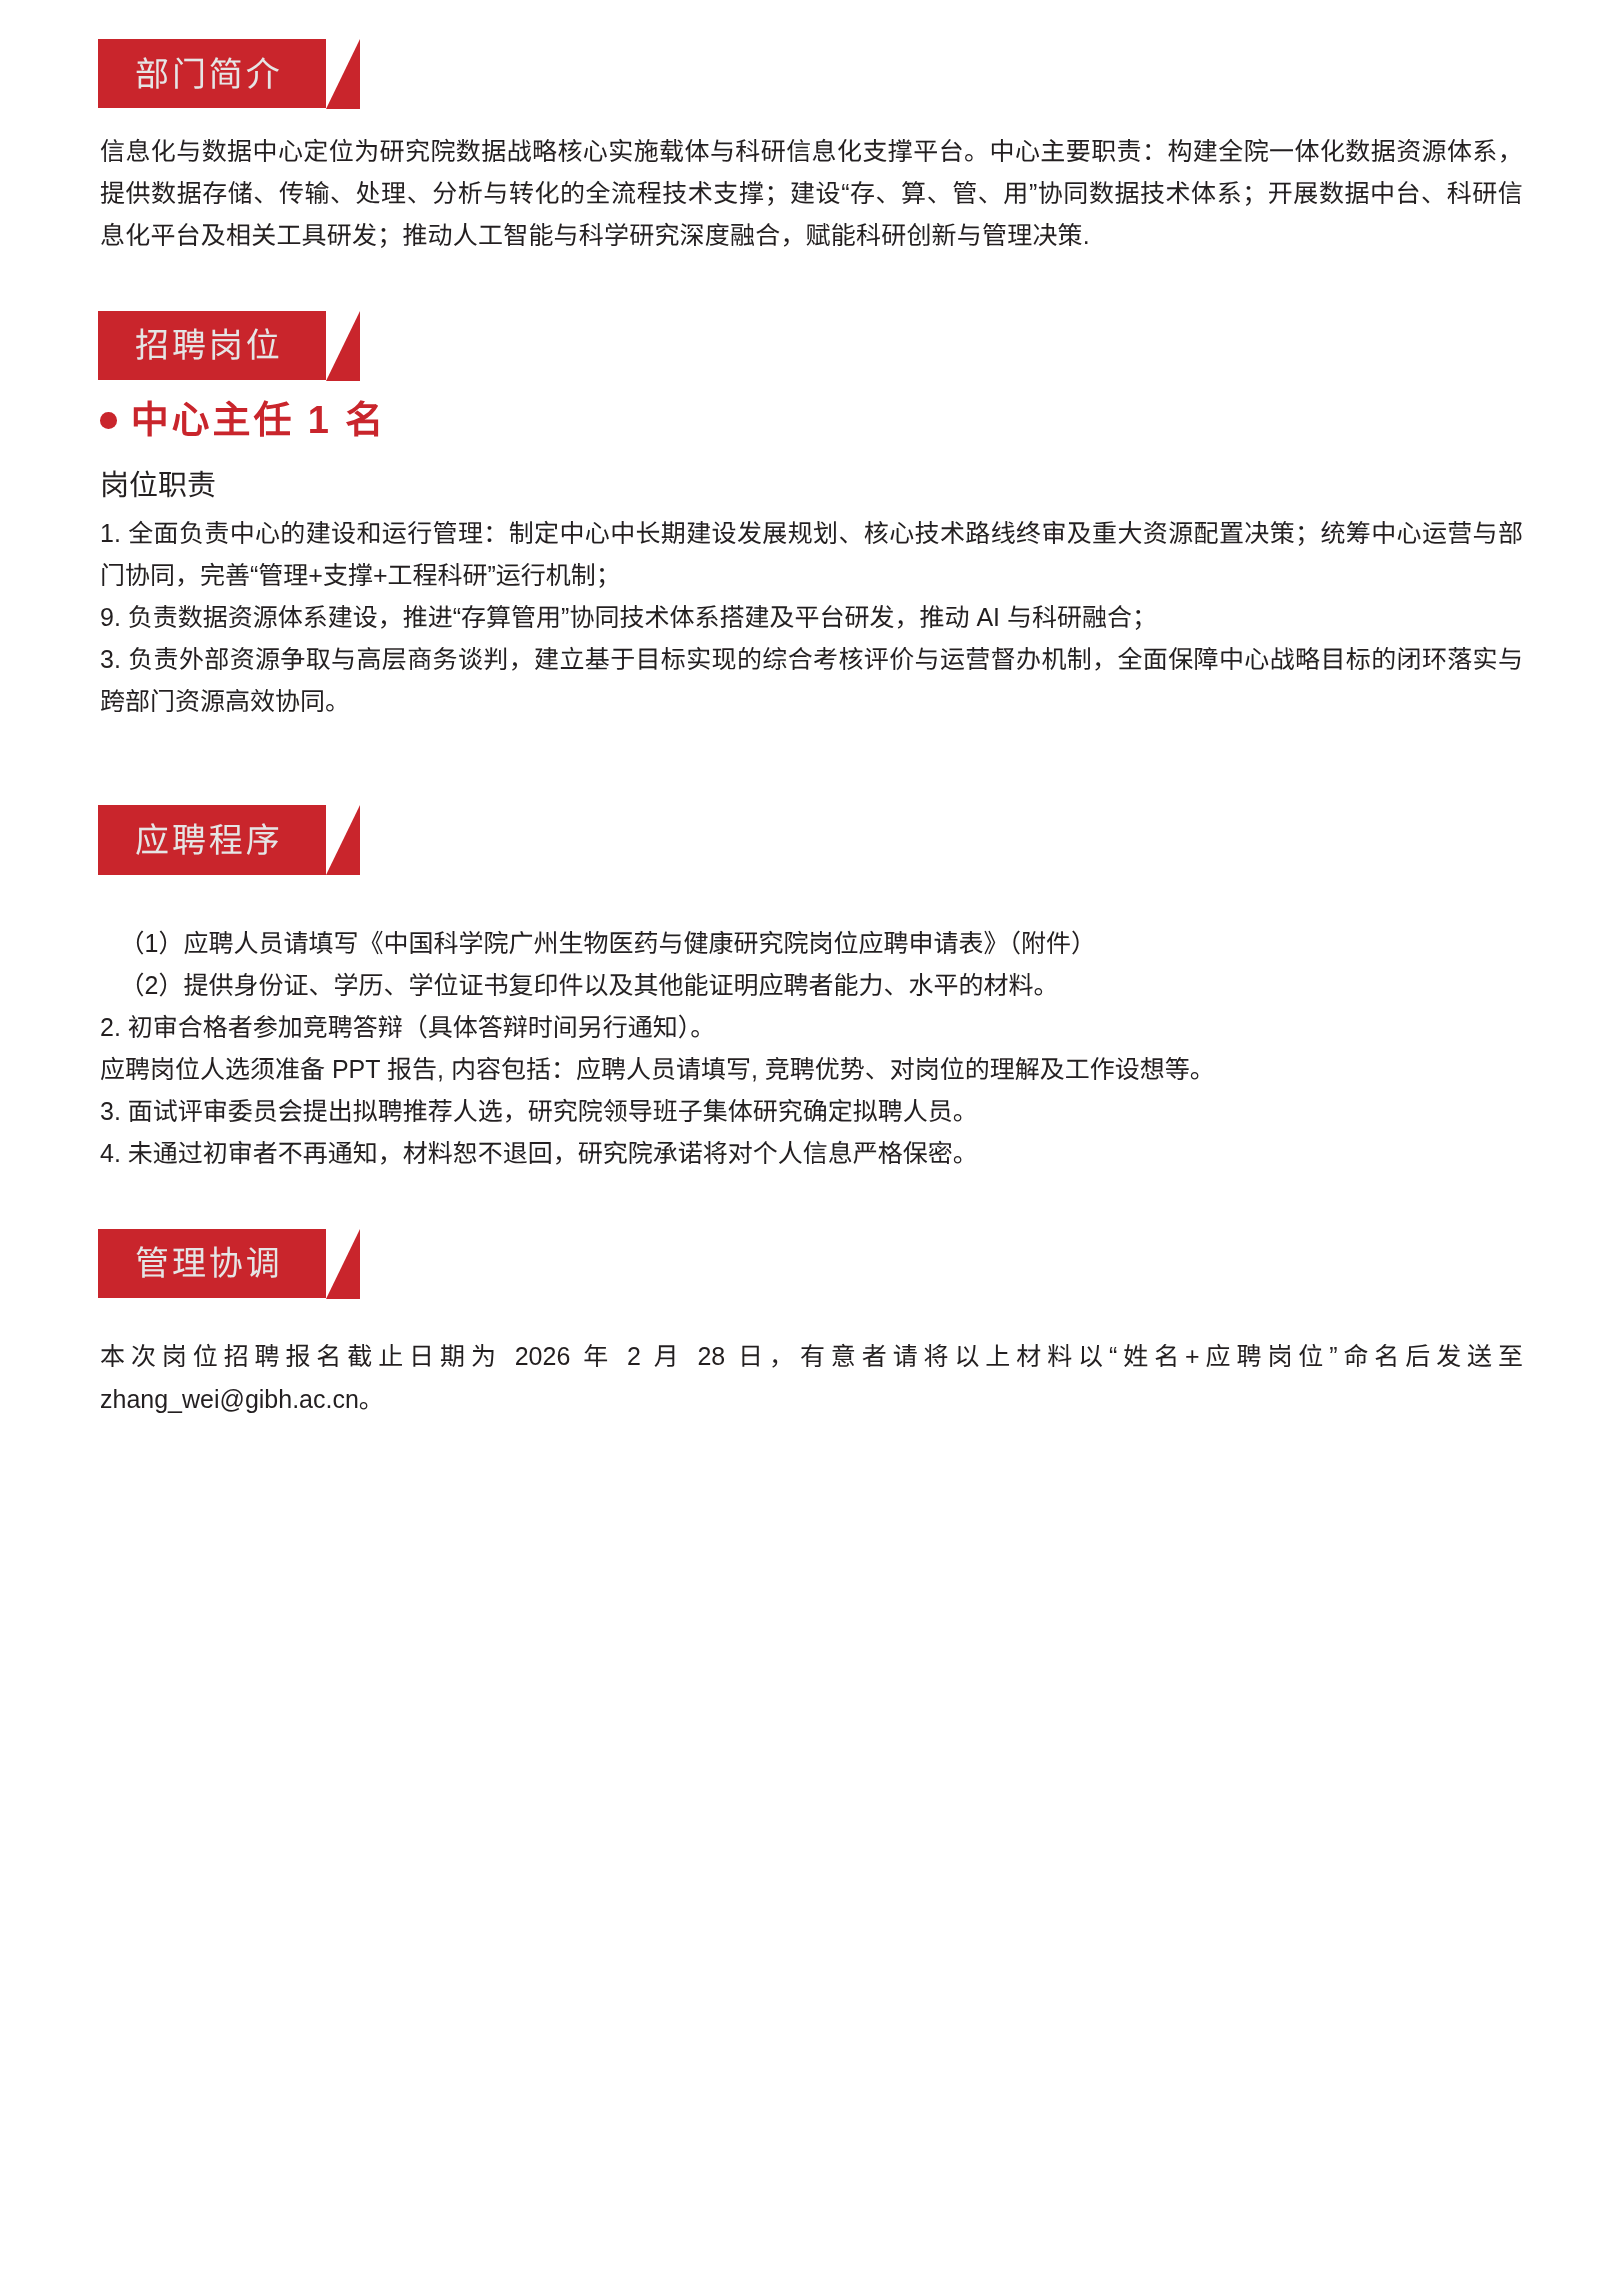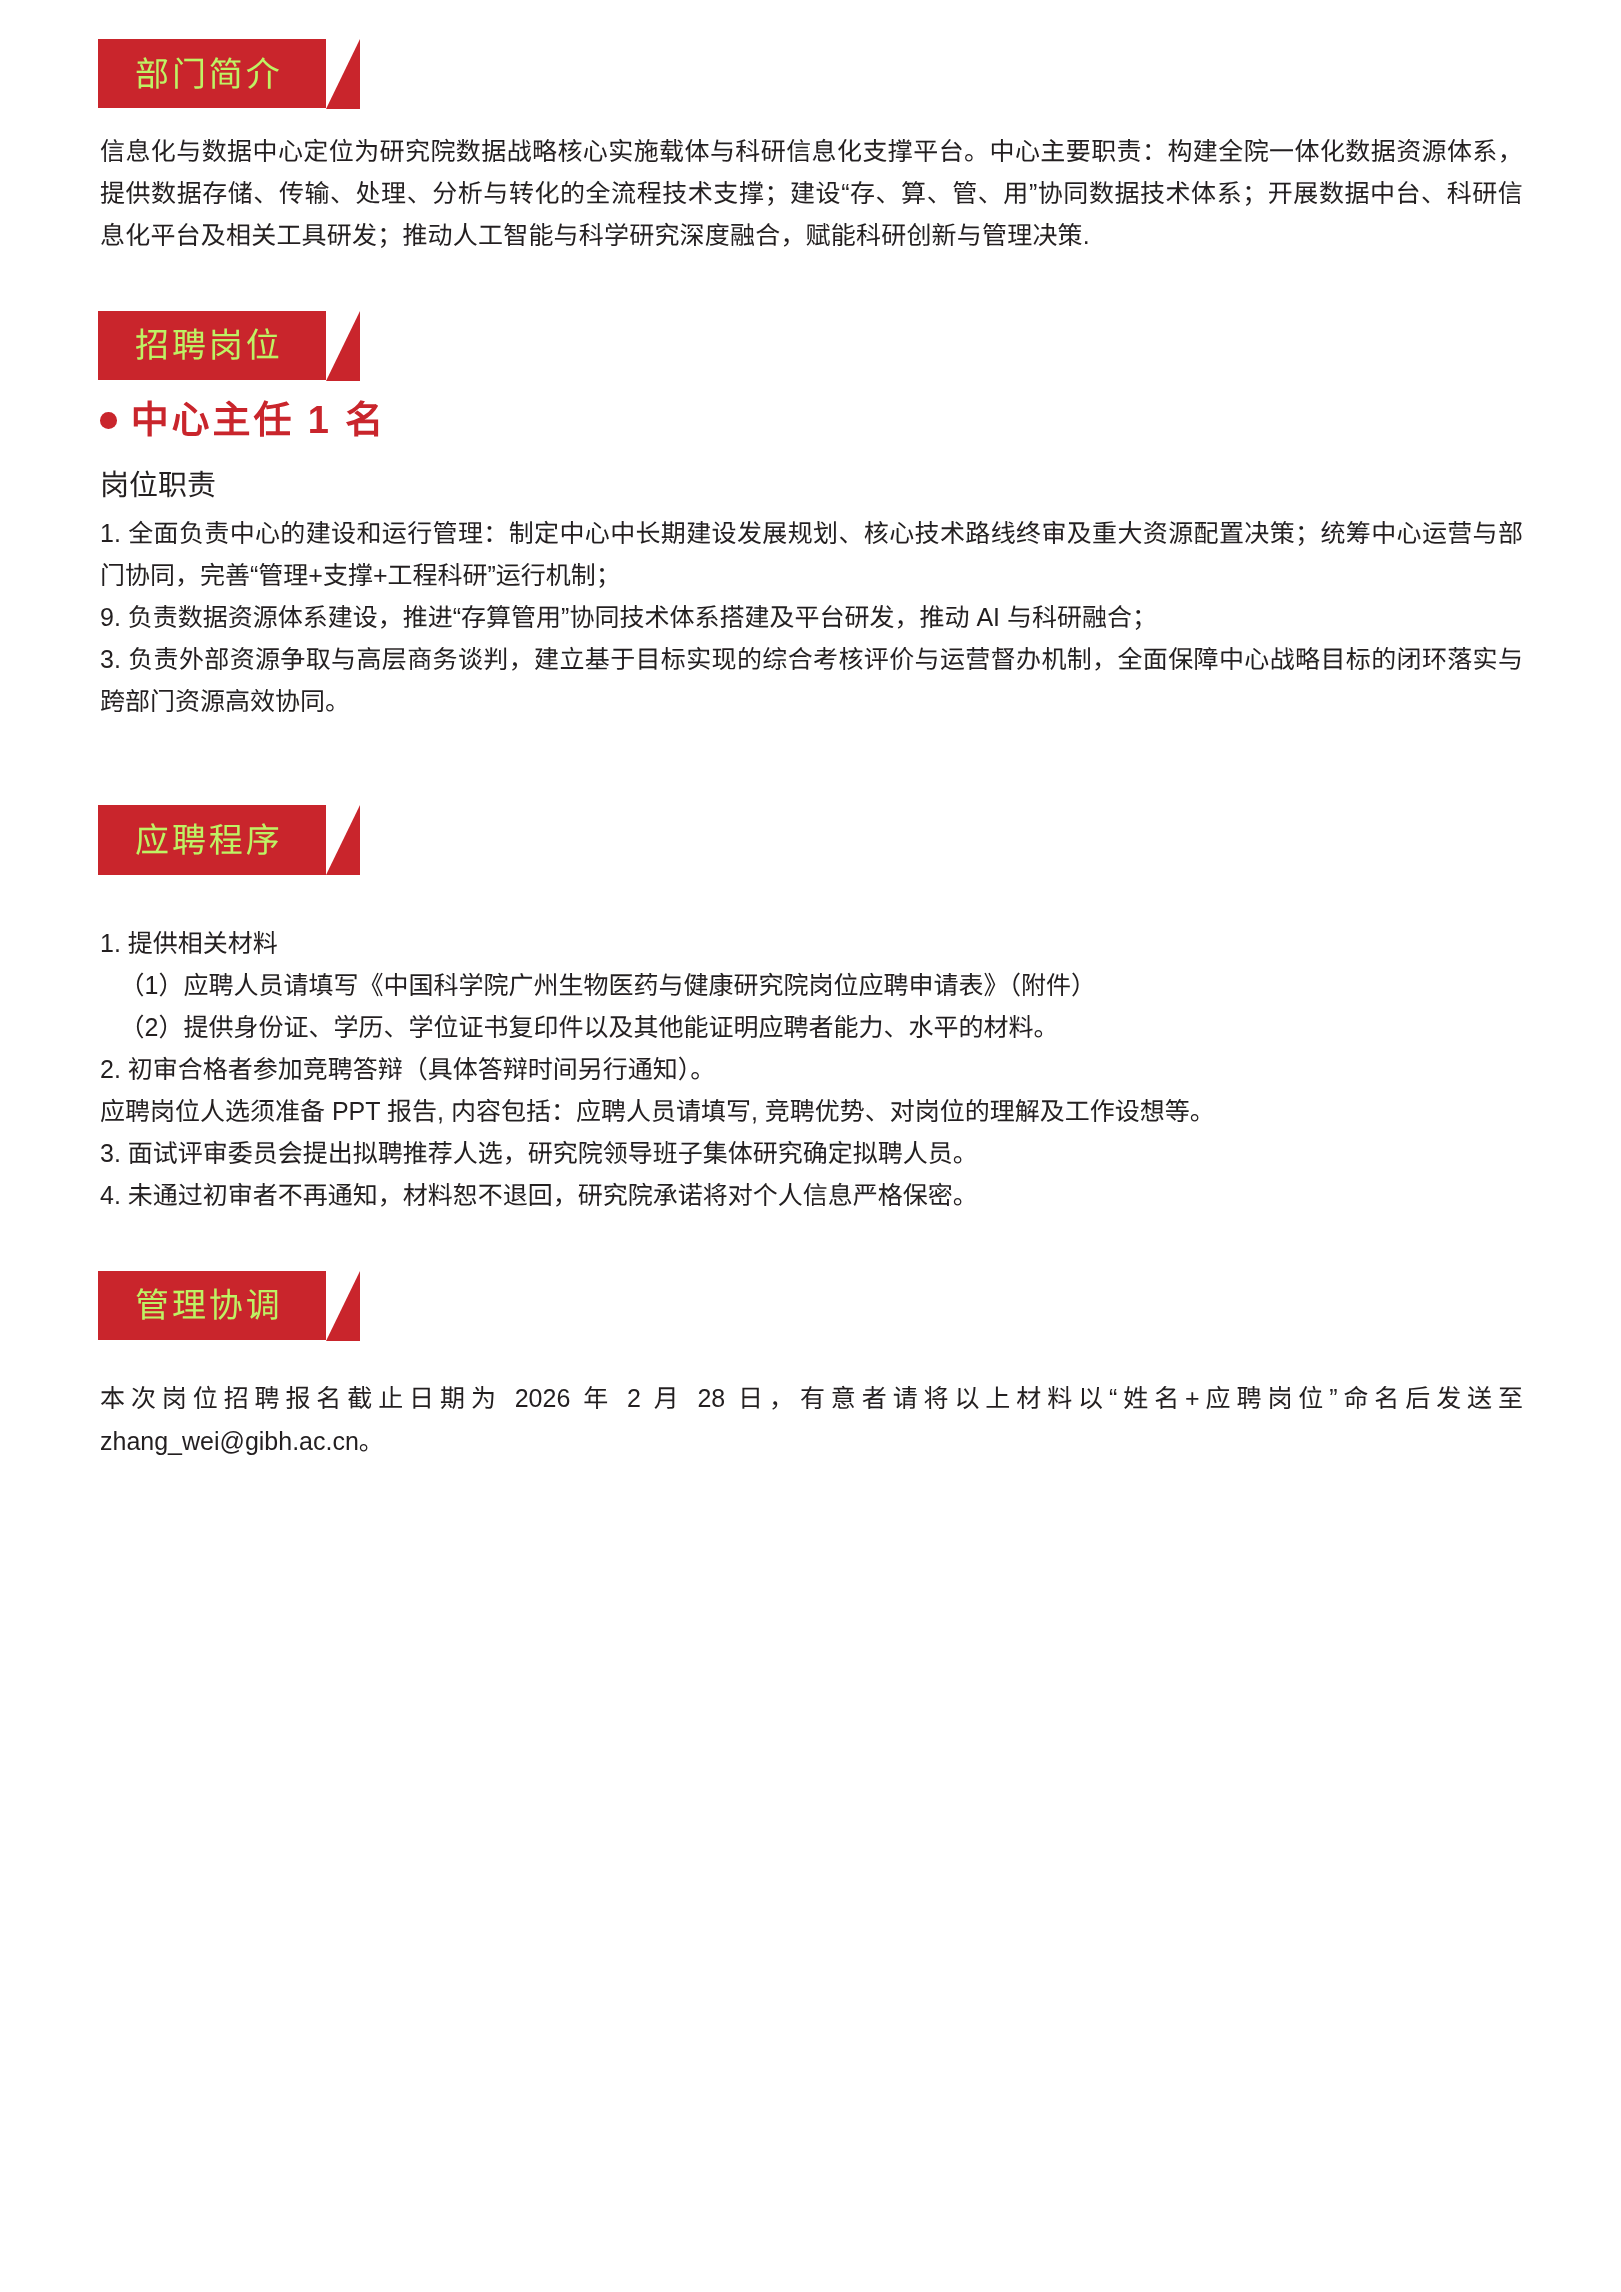--- a/index.html
+++ b/index.html
@@ -19,21 +19,21 @@
     width: 1621px;
     height: 2293px;
     box-sizing: border-box;
     padding: 39px 98px 39px 98px;
   }
   
   .ribbon {
     position: relative;
     display: inline-block;
     background: #c9252c;
-    color: #bef264;
+    color: #e5e5e5;
     font-size: 34px;
     line-height: 1;
     letter-spacing: 2.9px;
     padding: 17.6px 43px 17.6px 37px;
     margin: 0;
     font-weight: 500;
   }
   .ribbon::after {
     content: "";
     position: absolute;
@@ -148,21 +148,20 @@
   </div>
 
   <div class="spacer-lg"></div>
 
   <div class="section">
     <div class="ribbon-wrap">
       <h2 class="ribbon">应聘程序</h2>
     </div>
     <div class="proc-gap"></div>
     <div>
-      <p class="line">1. 提供相关材料</p>
       <p class="line indent-line">（1）应聘人员请填写《中国科学院广州生物医药与健康研究院岗位应聘申请表》（附件）</p>
       <p class="line indent-line">（2）提供身份证、学历、学位证书复印件以及其他能证明应聘者能力、水平的材料。</p>
       <p class="line">2. 初审合格者参加竞聘答辩（具体答辩时间另行通知）。</p>
       <p class="line">应聘岗位人选须准备 PPT 报告, 内容包括：应聘人员请填写, 竞聘优势、对岗位的理解及工作设想等。</p>
       <p class="line">3. 面试评审委员会提出拟聘推荐人选，研究院领导班子集体研究确定拟聘人员。</p>
       <p class="line">4. 未通过初审者不再通知，材料恕不退回，研究院承诺将对个人信息严格保密。</p>
     </div>
   </div>
 
   <div class="spacer-lg"></div>

